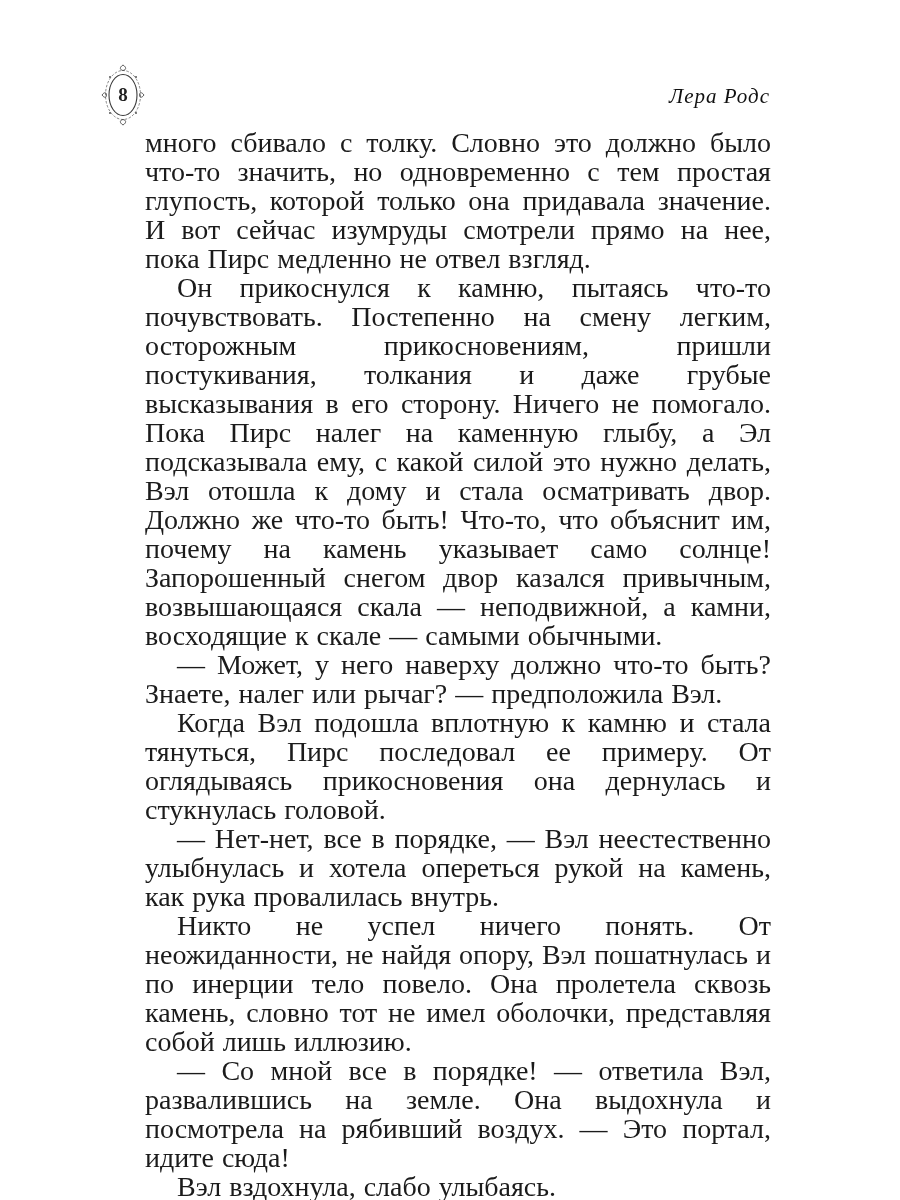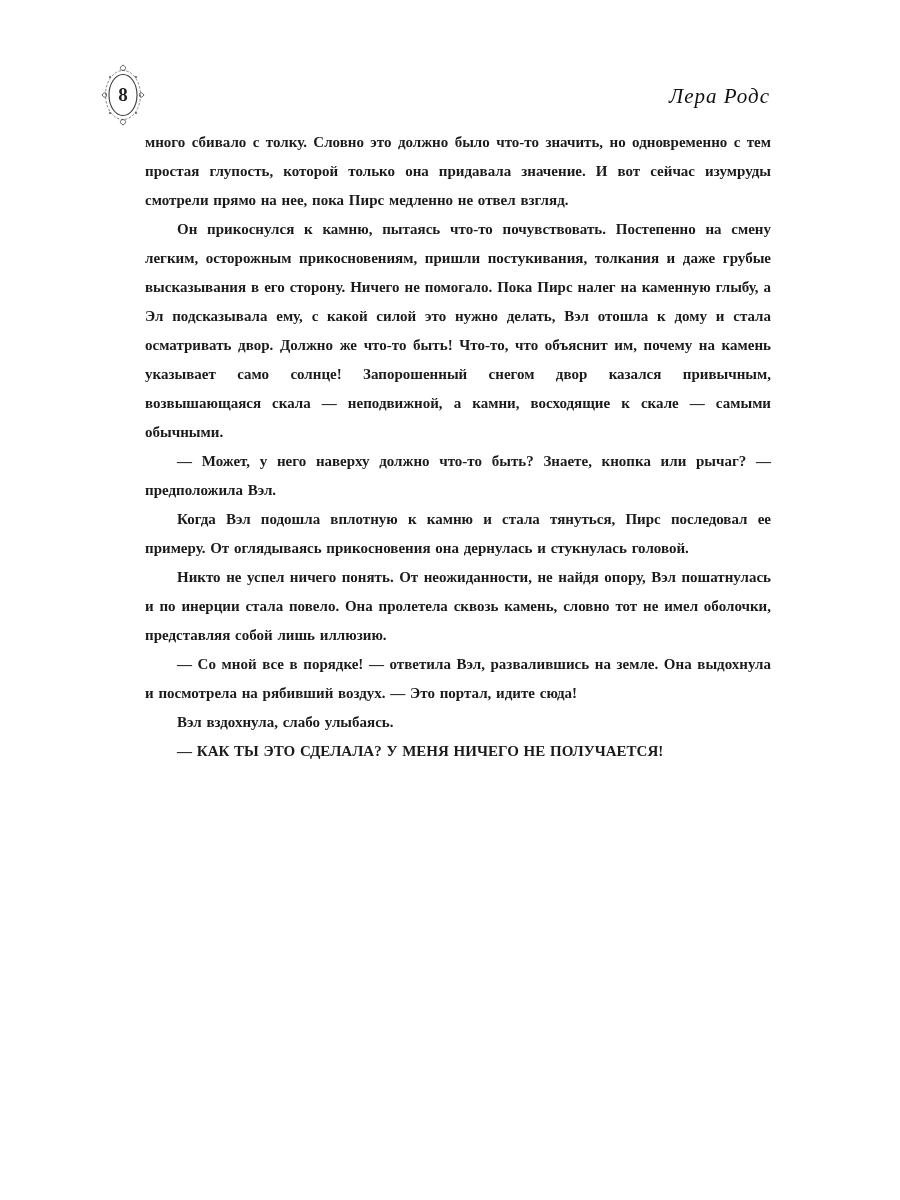--- a/index.html
+++ b/index.html
@@ -63,26 +63,25 @@
 
   
   .text-block {
     position: absolute;
     left: 145px;
     top: 128px;
     width: 626px;
   }
 
   .text-block p {
-    font-size: 15px;
+    font-size: 28px;
     line-height: 29px;
     text-align: justify;
     text-indent: 32px;
     word-spacing: 1px;
-    font-weight: bold;
   }
 
   .text-block p.first {
     text-indent: 0;
   }
 </style>
 </head>
 <body>
 
 <div class="page">
@@ -110,21 +109,22 @@
       <span class="page-num">8</span>
     </div>
 
     <div class="author">Лера Родс</div>
 
   </header>
 
   <main class="text-block">
     <p class="first">много сбивало с толку. Словно это должно было что-то значить, но одновременно с тем простая глупость, которой только она придавала значение. И вот сейчас изумруды смотрели прямо на нее, пока Пирс медленно не отвел взгляд.</p>
     <p>Он прикоснулся к камню, пытаясь что-то почувствовать. Постепенно на смену легким, осторожным прикосновениям, пришли постукивания, толкания и даже грубые высказывания в его сторону. Ничего не помогало. Пока Пирс налег на каменную глыбу, а Эл подсказывала ему, с какой силой это нужно делать, Вэл отошла к дому и стала осматривать двор. Должно же что-то быть! Что-то, что объяснит им, почему на камень указывает само солнце! Запорошенный снегом двор казался привычным, возвышающаяся скала — неподвижной, а камни, восходящие к скале — самыми обычными.</p>
-    <p>— Может, у него наверху должно что-то быть? Знаете, кнопка или рычаг? — предположила Вэл.</p>
+    <p>— Может, у него наверху должно что-то быть? Знаете, налег или рычаг? — предположила Вэл.</p>
     <p>Когда Вэл подошла вплотную к камню и стала тянуться, Пирс последовал ее примеру. От оглядываясь прикосновения она дернулась и стукнулась головой.</p>
-    <p>Никто не успел ничего понять. От неожиданности, не найдя опору, Вэл пошатнулась и по инерции стала повело. Она пролетела сквозь камень, словно тот не имел оболочки, представляя собой лишь иллюзию.</p>
+    <p>— Нет-нет, все в порядке, — Вэл неестественно улыбнулась и хотела опереться рукой на камень, как рука провалилась внутрь.</p>
+    <p>Никто не успел ничего понять. От неожиданности, не найдя опору, Вэл пошатнулась и по инерции тело повело. Она пролетела сквозь камень, словно тот не имел оболочки, представляя собой лишь иллюзию.</p>
     <p>— Со мной все в порядке! — ответила Вэл, развалившись на земле. Она выдохнула и посмотрела на рябивший воздух. — Это портал, идите сюда!</p>
     <p>Вэл вздохнула, слабо улыбаясь.</p>
     <p>— КАК ТЫ ЭТО СДЕЛАЛА? У МЕНЯ НИЧЕГО НЕ ПОЛУЧАЕТСЯ!</p>
   </main>
 
 </div>
 
 </body></html>

